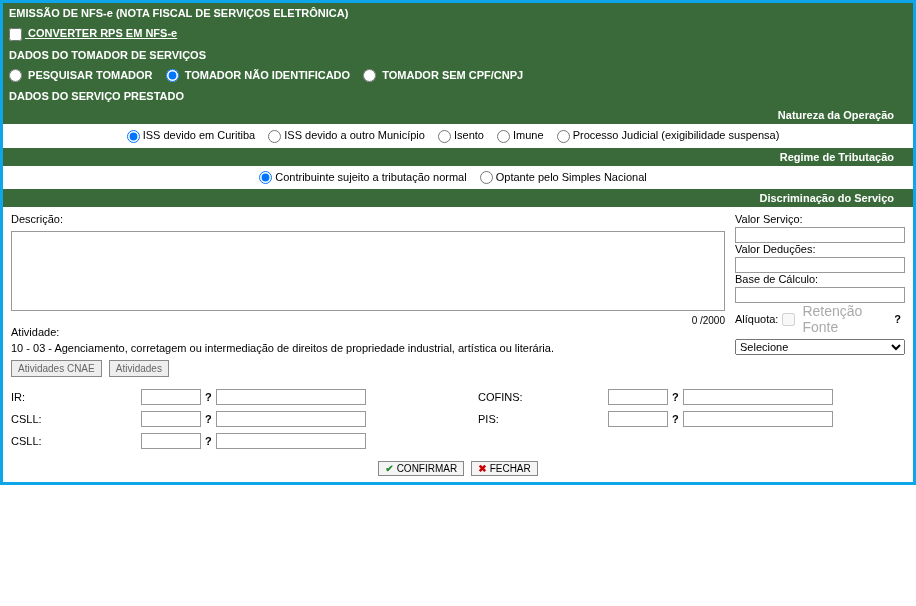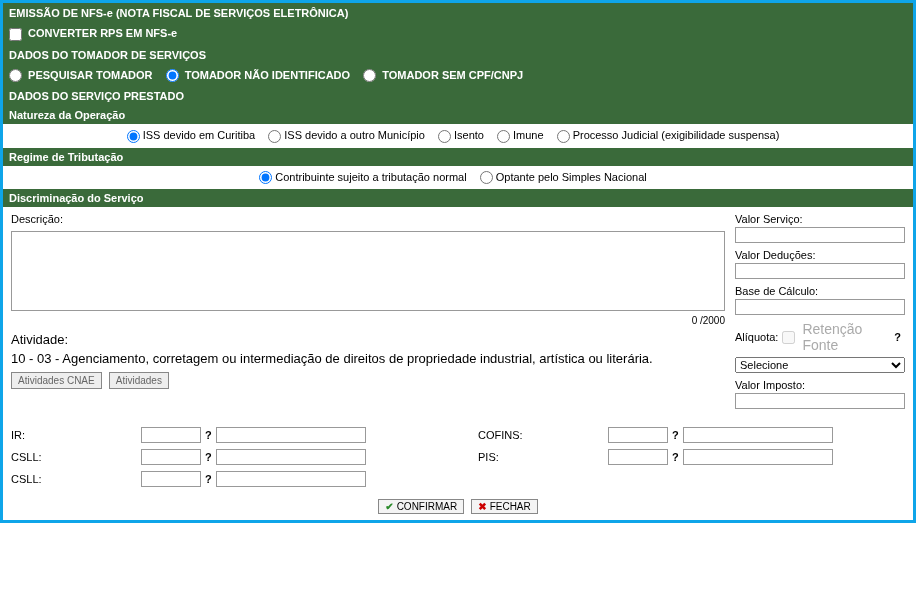--- a/index.html
+++ b/index.html
@@ -24,59 +24,58 @@
       background: #3a6a3a;
       color: #fff;
       font-weight: bold;
       padding: 4px 6px;
       font-size: 11px;
     }
     .sub-bar-center {
       background: #3a6a3a;
       color: #fff;
       font-weight: bold;
-      padding: 3px 6px;
-      text-align: left;
+      padding: 3px 19px;
+      text-align: right;
       font-size: 11px;
     }
     .radio-row {
       background: #fff;
       padding: 5px 8px;
       text-align: center;
     }
     .radio-row label, .sub-bar label {
       margin-right: 10px;
       font-size: 11px;
     }
     .sub-bar label { color: #fff; }
     .checkbox-bar {
       background: #3a6a3a;
       color: #fff;
       font-weight: bold;
       padding: 4px 6px;
     }
-    .checkbox-bar label { color: #fff; }
+    .checkbox-bar label { color: #fff; text-decoration: underline; }
     input[type="radio"], input[type="checkbox"] {
       vertical-align: middle;
       margin-right: 3px;
     }
     .disc-grid {
       display: flex;
       padding: 6px 8px;
       gap: 10px;
     }
     .disc-left {
       flex: 1;
     }
     .disc-right {
       width: 170px;
       font-size: 11px;
     }
     .disc-right .field-group {
-      margin-bottom: 6px;
     }
     .disc-right label {
       display: block;
       margin-bottom: 2px;
     }
     .disc-right input[type="text"] {
       width: 100%;
       font-size: 11px;
       border: 1px solid #999;
       padding: 1px 2px;
@@ -91,22 +90,21 @@
       resize: none;
       font-size: 11px;
       border: 1px solid #999;
     }
     .char-count {
       text-align: right;
       font-size: 10px;
       padding-top: 2px;
     }
     .activity-row {
-      font-size: 13px;
-      margin-top: 6px;
+      font-size: 11px;
     }
     .btn-small {
       display: inline-block;
       padding: 2px 6px;
       border: 1px solid #888;
       background: #eee;
       font-size: 10px;
       color: #666;
       margin-top: 6px;
       margin-right: 4px;
@@ -245,24 +243,20 @@
         <span>Alíquota:</span>
         <input type="checkbox" disabled="" style="">
         <span class="retencao-label">Retenção Fonte</span>
         <span class="help-q">?</span>
       </div>
       <div class="field-group">
         <select>
           <option>Selecione</option>
         </select>
       </div>
-      <div class="field-group">
-        <label>Valor Imposto:</label>
-        <input type="text" style="">
-      </div>
     </div>
   </div>
 
 
   <div class="impostos-grid">
     <div class="imposto-row">
       <span class="lbl">IR:</span>
       <input type="text" class="imp-short" style="">
       <span class="help-q">?</span>
       <input type="text" class="imp-long" style="">

